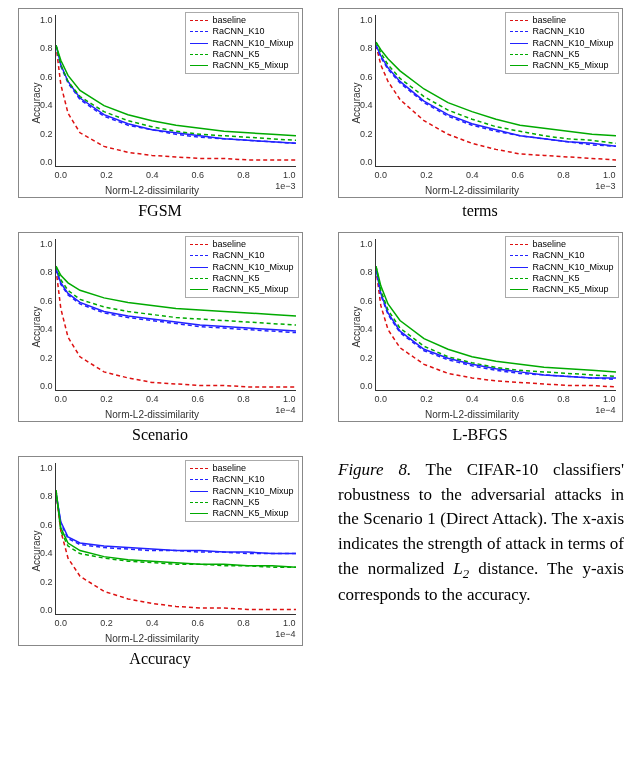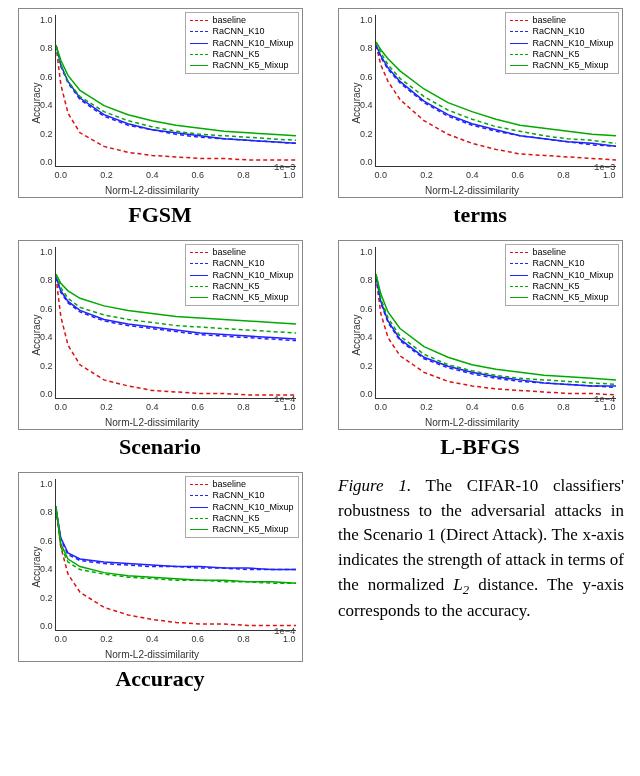--- a/index.html
+++ b/index.html
@@ -59,24 +59,24 @@
     bottom: 1px;
     left: 0; right: 16px;
     text-align: center;
     font-size: 10px;
     color: #333;
     font-family: Arial, sans-serif;
   }
   .xmult {
     position: absolute;
     right: 6px;
-    bottom: 24px;
+    bottom: 6px;
     font-size: 9px;
     color: #333;
-    font-family: Liberation Mono, monospace;
+    font-family: Liberation Sans, sans-serif;
   }
   .xticks, .yticks {
     position: absolute;
     font-size: 9px;
     color: #333;
     font-family: Arial, sans-serif;
   }
   .xticks { left: 36px; right: 6px; bottom: 17px; display: flex; justify-content: space-between; }
   .yticks { left: 16px; top: 6px; bottom: 30px; width: 18px; display: flex; flex-direction: column-reverse; justify-content: space-between; align-items: flex-end; }
   .legend {
@@ -88,24 +88,23 @@
     padding: 2px 4px 2px 4px;
     font-size: 9px;
     font-family: Arial, sans-serif;
     line-height: 1.25;
     z-index: 5;
   }
   .legend-row { display: flex; align-items: center; gap: 4px; white-space: nowrap; }
   .legend-line { width: 18px; height: 0; border-top-width: 1.5px; border-top-style: solid; }
   .legend-line.dashed { border-top-style: dashed; }
   .chart-caption {
-    font-size: 22px;
+    font-size: 16px;
     margin-top: 4px;
     text-align: left;
-    font-weight: bold;
   }
   .caption-cell {
     font-size: 17px;
     line-height: 1.45;
     text-align: justify;
     padding: 2px 4px 0 6px;
   }
   .caption-cell em { font-style: italic; }
   .l2sub { font-style: italic; }
   .l2sub sub { font-size: 0.75em; }
@@ -392,17 +391,17 @@
             <span>0.8</span>
             <span>1.0</span>
           </div>
         <div class="xmult">1e−4</div>
         <div class="xlabel">Norm-L2-dissimilarity</div>
       </div>
       <div class="chart-caption">Accuracy</div>
     </div>
 
     <div class="caption-cell">
-      <em>Figure 1.</em><span> The CIFAR-10 classifiers' robustness to the adversarial attacks in the Scenario 1 (Direct Attack). The x-axis indicates the strength of attack in terms of the normalized </span><span class="l2sub"><span>L</span><sub>2</sub></span><span> distance. The y-axis corresponds to the accuracy.</span>
+      <em>Figure 8.</em><span> The CIFAR-10 classifiers' robustness to the adversarial attacks in the Scenario 1 (Direct Attack). The x-axis indicates the strength of attack in terms of the normalized </span><span class="l2sub"><span>L</span><sub>2</sub></span><span> distance. The y-axis corresponds to the accuracy.</span>
     </div>
 
   </div>
 </div>
 
 </body></html>

